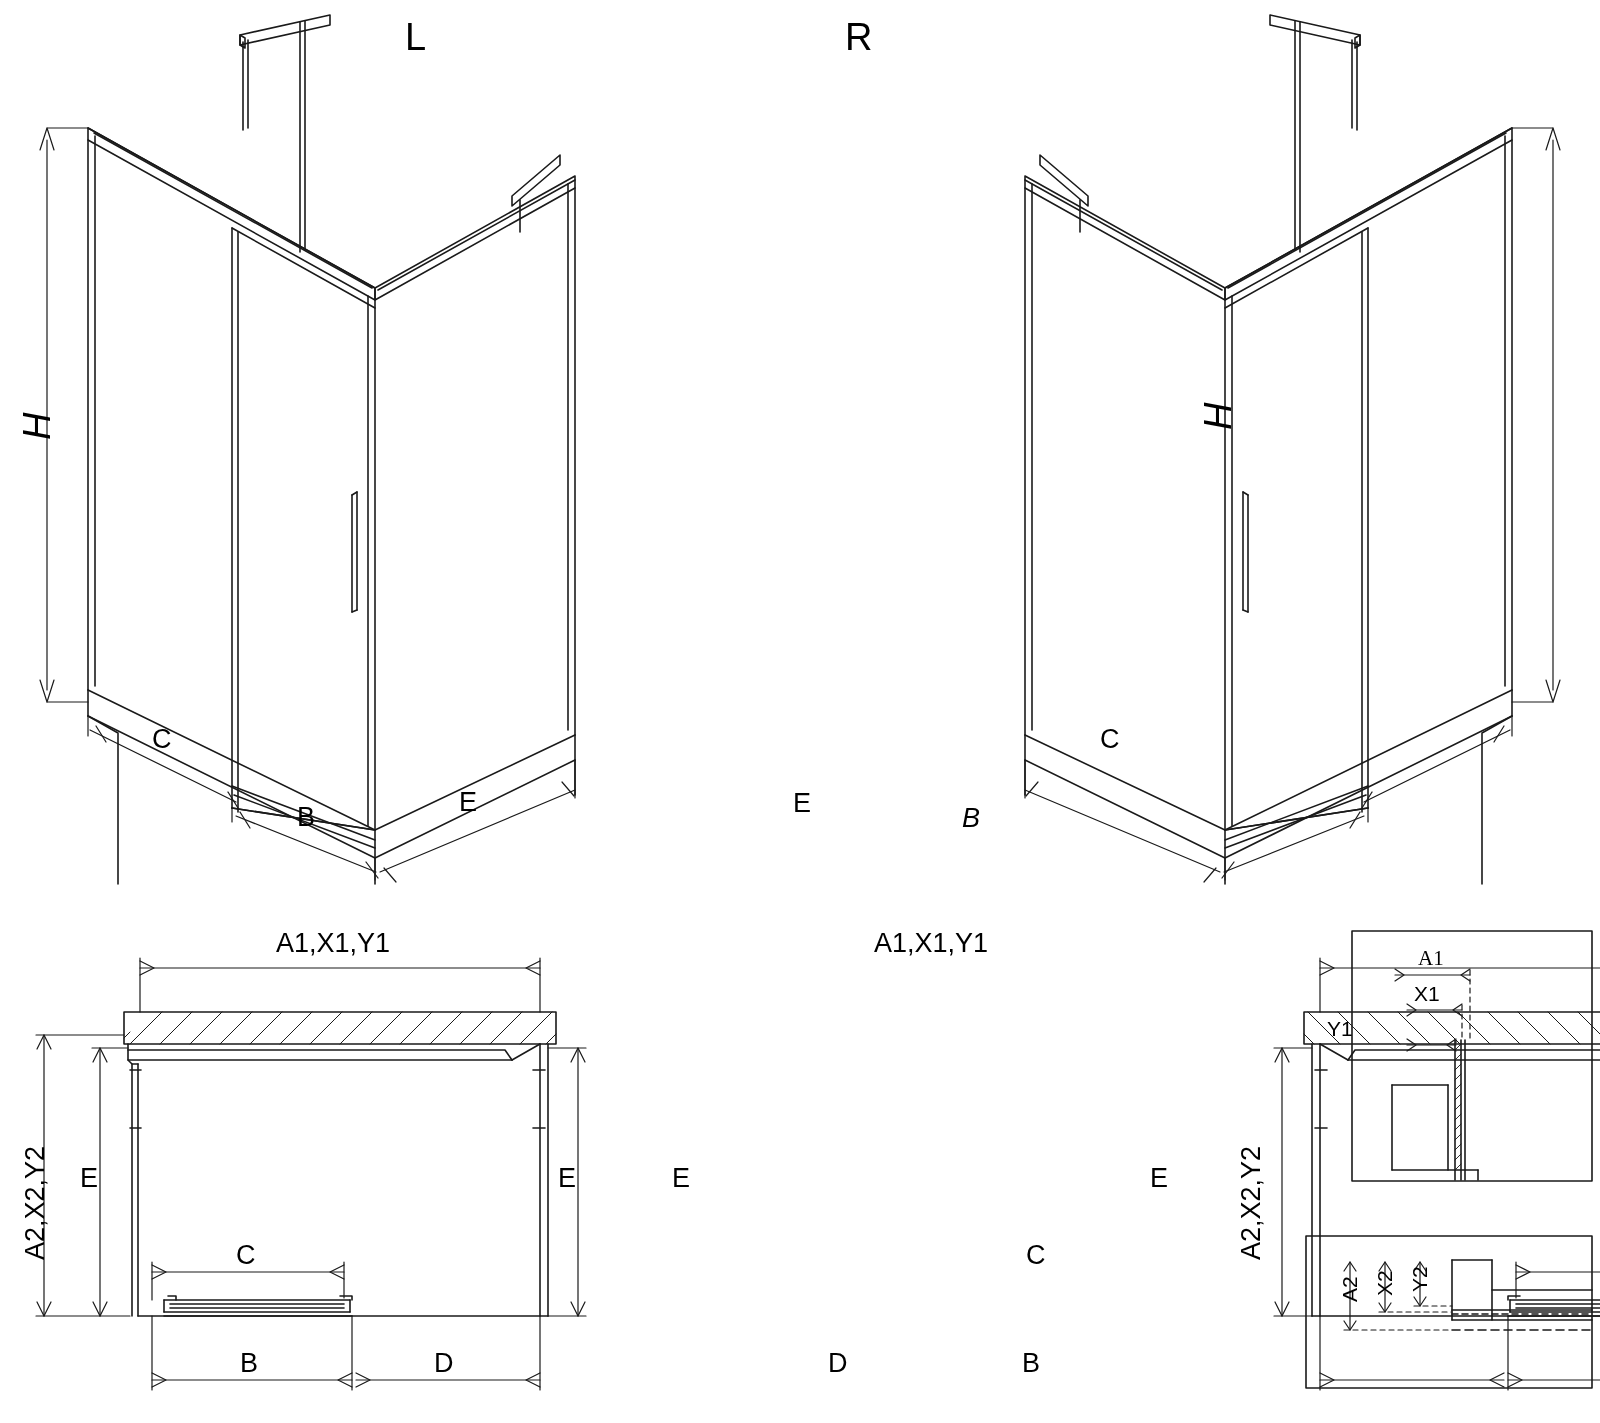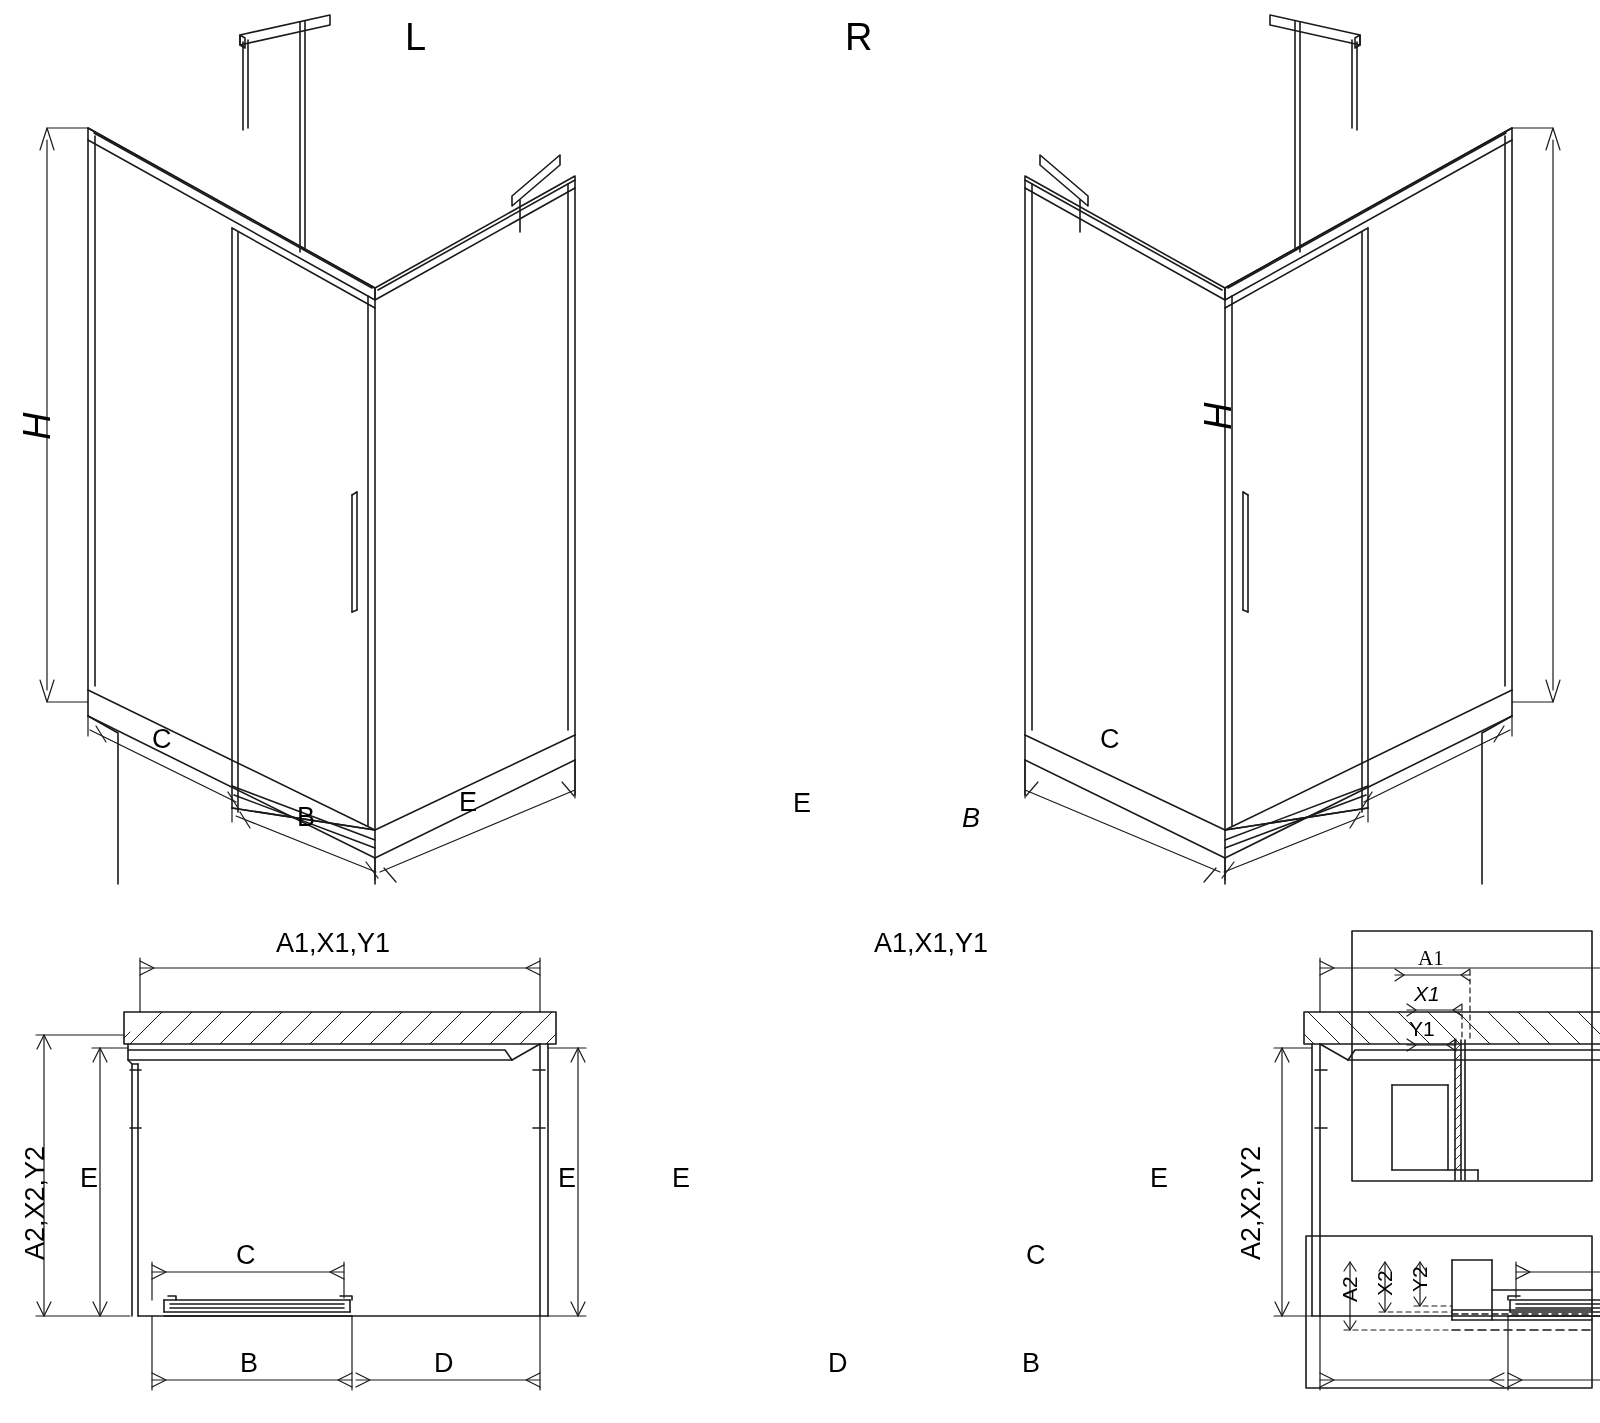--- a/index.html
+++ b/index.html
@@ -462,20 +462,20 @@
 
   <div class="lbl lbl-mid" style="left:874px; top:930px;">A1,X1,Y1</div>
   <div class="lbl lbl-mid rot90" style="left:1238px; top:1260px;">A2,X2,Y2</div>
   <div class="lbl lbl-mid" style="left:672px; top:1165px;">E</div>
   <div class="lbl lbl-mid" style="left:1150px; top:1165px;">E</div>
   <div class="lbl lbl-mid" style="left:1026px; top:1242px;">C</div>
   <div class="lbl lbl-mid" style="left:1022px; top:1350px;">B</div>
   <div class="lbl lbl-mid" style="left:828px; top:1350px;">D</div>
 
   <div class="lbl lbl-sm" style="left:1418px; top:948px;font-family:Liberation Serif, serif;">A1</div>
-  <div class="lbl lbl-sm" style="left:1414px; top:983px;font-style:italic;">X1</div>
-  <div class="lbl lbl-sm" style="left:1409px; top:1018px;text-align:center;">Y1</div>
+  <div class="lbl lbl-sm" style="left:1414px; top:983px;">X1</div>
+  <div class="lbl lbl-sm" style="left:1327px; top:1018px;text-align:center;">Y1</div>
 
   <div class="lbl lbl-sm rot90" style="left:1339px; top:1302px;">A2</div>
   <div class="lbl lbl-sm rot90" style="left:1374px; top:1296px;">X2</div>
   <div class="lbl lbl-sm rot90" style="left:1409px; top:1292px;">Y2</div>
 
 </div>
 
 </body></html>

